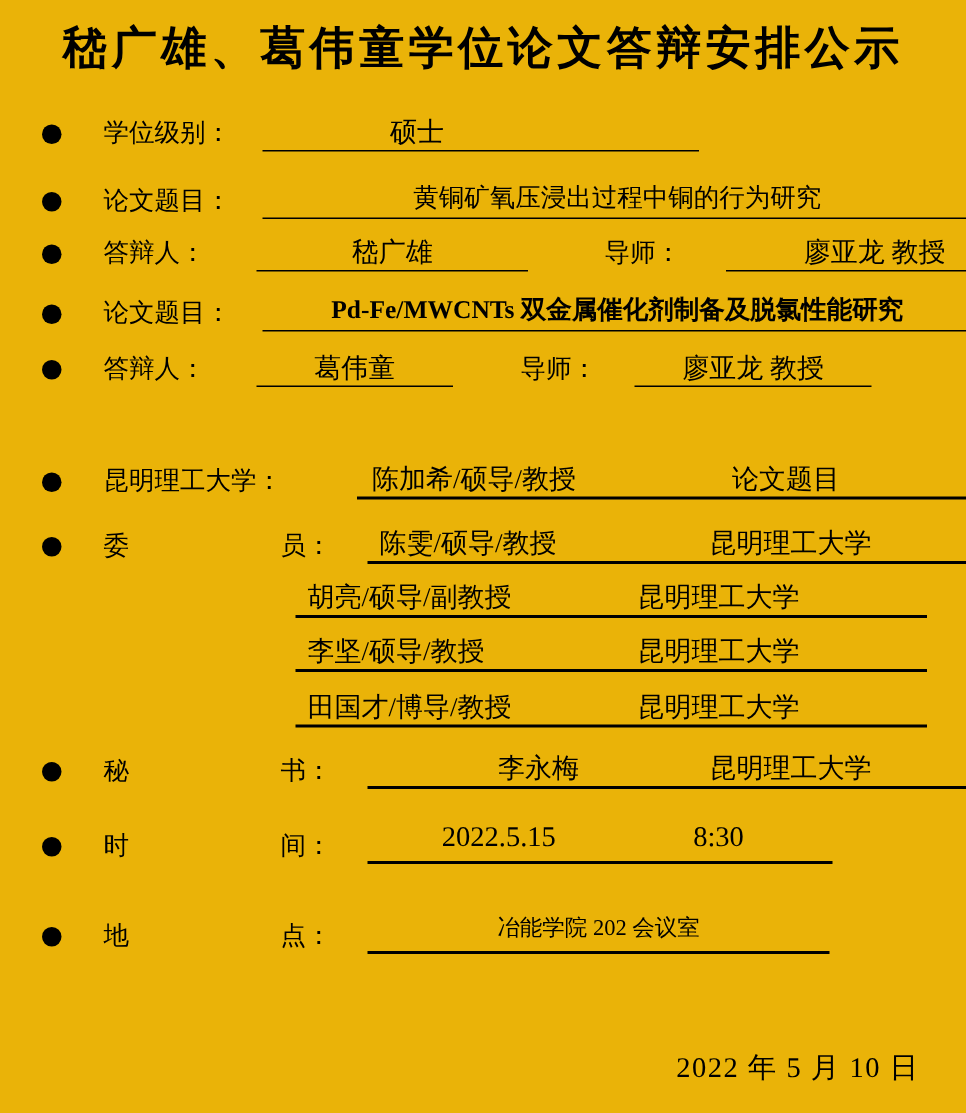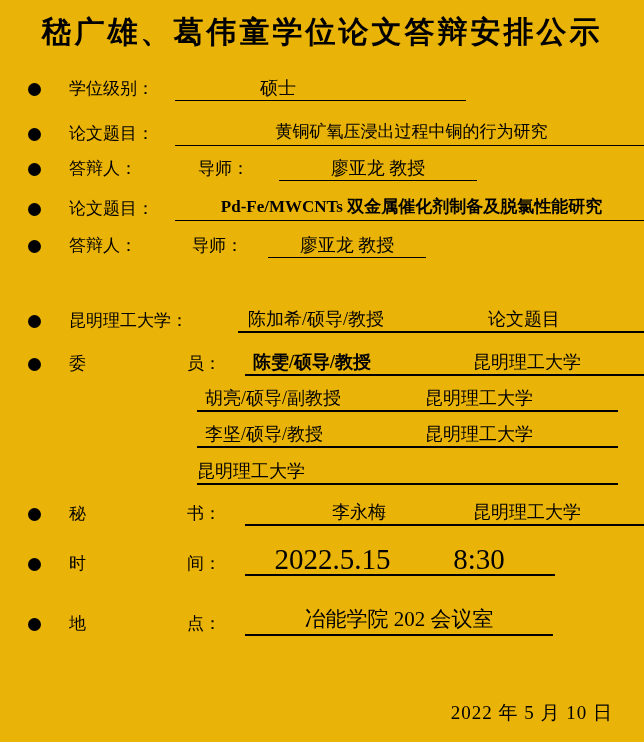--- a/index.html
+++ b/index.html
@@ -12,22 +12,22 @@
     font-family:"Liberation Sans",sans-serif;font-weight:bold;font-size:30px;letter-spacing:3px;
   }
   .row{position:absolute;display:flex;align-items:flex-end;white-space:nowrap;gap:24px;}
   .bullet{flex:0 0 13px;width:13px;height:13px;border-radius:50%;background:#000;margin:0 4px 5px 0;}
   .lbl{font-size:17px;line-height:24px;flex-shrink:0;}
   .spread{display:flex;justify-content:space-between;}
   .ul{border-bottom:1.5px solid #000;flex-shrink:0;}
   .ul2{border-bottom:2px solid #000;}
   .center{text-align:center;}
   .val{font-size:18px;line-height:24px;}
-  .big{font-size:21px;line-height:30px;}
-  .num{font-size:29px;line-height:30px;}
+  .big{font-size:15px;line-height:30px;}
+  .num{font-size:19px;line-height:30px;}
   .thesis{font-size:17px;line-height:26px;}
   .bold{font-weight:bold;}
   .inner{display:flex;align-items:flex-end;}
   .footer-line{position:absolute;font-size:18px;line-height:24px;white-space:nowrap;}
 </style>
 </head>
 <body>
 
 <div class="page">
 
@@ -41,74 +41,77 @@
 
   <div class="row" style="left:28px;top:118px;height:28px;">
     <span class="bullet"></span>
     <span class="lbl" style="width:82px;">论文题目：</span>
     <span class="ul center thesis" style="width:473px;">黄铜矿氧压浸出过程中铜的行为研究</span>
   </div>
 
   <div class="row" style="left:28px;top:155px;height:26px;">
     <span class="bullet"></span>
     <span class="lbl" style="width:78px;">答辩人：</span>
+    <span class="ul center val" style="width:181px;">嵇广雄</span>
     <span class="lbl" style="width:57px;margin-left:27px;">导师：</span>
     <span class="ul center val" style="width:198px;">廖亚龙 教授</span>
   </div>
 
   <div class="row" style="left:28px;top:193px;height:28px;">
     <span class="bullet"></span>
     <span class="lbl" style="width:82px;">论文题目：</span>
     <span class="ul center thesis bold" style="width:473px;">Pd-Fe/MWCNTs 双金属催化剂制备及脱氯性能研究</span>
   </div>
 
   <div class="row" style="left:28px;top:232px;height:26px;">
     <span class="bullet"></span>
     <span class="lbl" style="width:78px;">答辩人：</span>
+    <span class="ul center val" style="width:131px;">葛伟童</span>
     <span class="lbl" style="width:52px;margin-left:21px;">导师：</span>
     <span class="ul center val" style="width:158px;">廖亚龙 教授</span>
   </div>
 
   <div class="row" style="left:28px;top:307px;height:26px;">
     <span class="bullet"></span>
     <span class="lbl" style="width:145px;">昆明理工大学：</span>
     <span class="ul ul2 inner" style="width:427px;">
       <span class="val" style="width:250px;padding-left:10px;box-sizing:border-box;">陈加希/硕导/教授</span>
       <span class="val">论文题目</span>
     </span>
   </div>
 
   <div class="row" style="left:28px;top:350px;height:26px;">
     <span class="bullet"></span>
     <span class="lbl spread" style="width:152px;">
       <span>委</span>
       <span>员：</span>
     </span>
     <span class="ul ul2 inner" style="width:421px;">
-      <span class="val" style="width:228px;padding-left:8px;box-sizing:border-box;font-weight:bold;">陈雯/硕导/教授</span>
+      <span class="val" style="width:228px;padding-left:8px;box-sizing:border-box;">陈雯/硕导/教授</span>
       <span class="val">昆明理工大学</span>
     </span>
   </div>
 
   <div class="row" style="left:197px;top:386px;height:26px;">
     <span class="ul ul2 inner" style="width:421px;margin-top:40px;">
       <span class="val" style="width:228px;padding-left:8px;box-sizing:border-box;">胡亮/硕导/副教授</span>
       <span class="val">昆明理工大学</span>
     </span>
   </div>
 
   <div class="row" style="left:197px;top:422px;height:26px;">
     <span class="ul ul2 inner" style="width:421px;">
       <span class="val" style="width:228px;padding-left:8px;box-sizing:border-box;">李坚/硕导/教授</span>
       <span class="val">昆明理工大学</span>
     </span>
   </div>
 
   <div class="row" style="left:197px;top:459px;height:26px;">
     <span class="ul ul2 inner" style="width:421px;">
+      <span class="val" style="width:228px;padding-left:8px;box-sizing:border-box;">田国才/博导/教授</span>
       <span class="val">昆明理工大学</span>
     </span>
   </div>
 
   <div class="row" style="left:28px;top:500px;height:26px;">
     <span class="bullet"></span>
     <span class="lbl spread" style="width:152px;">
       <span>秘</span>
       <span>书：</span>
     </span>

